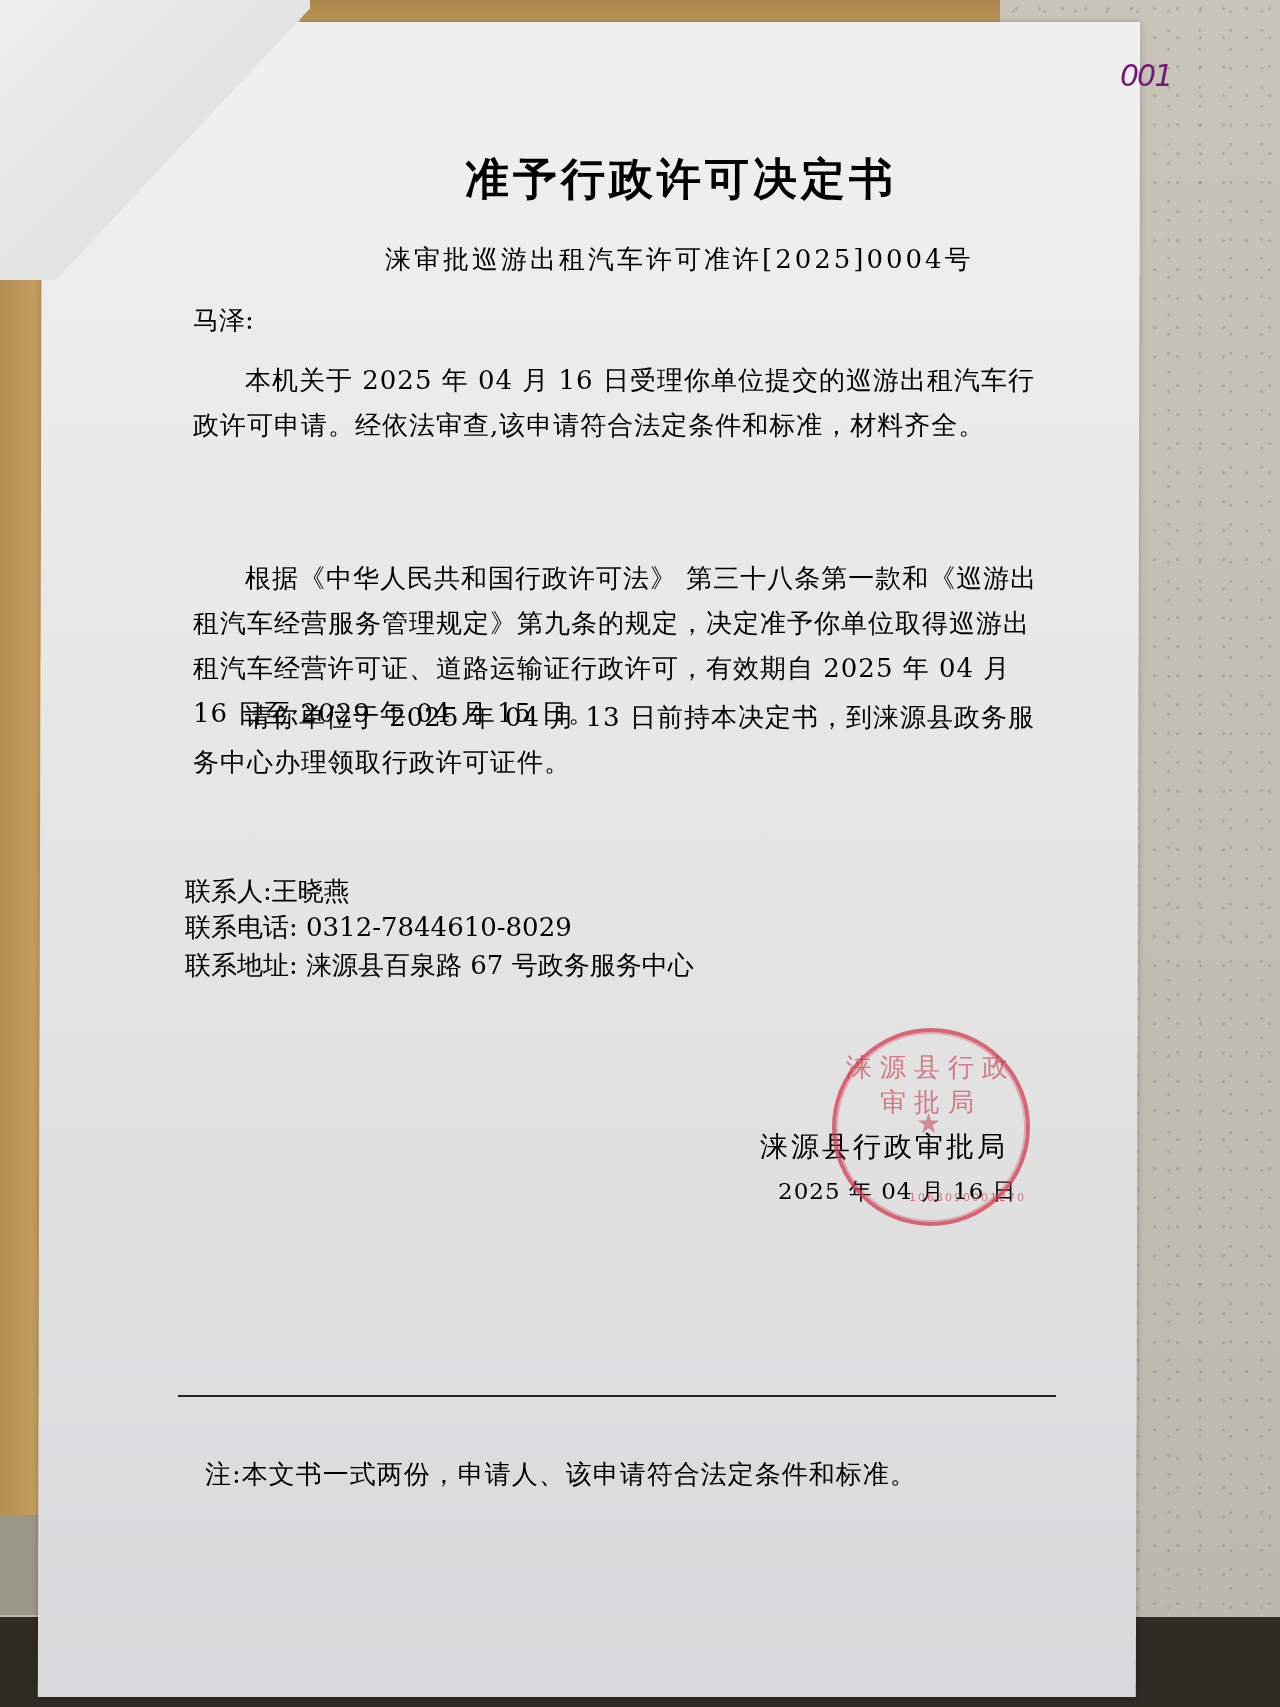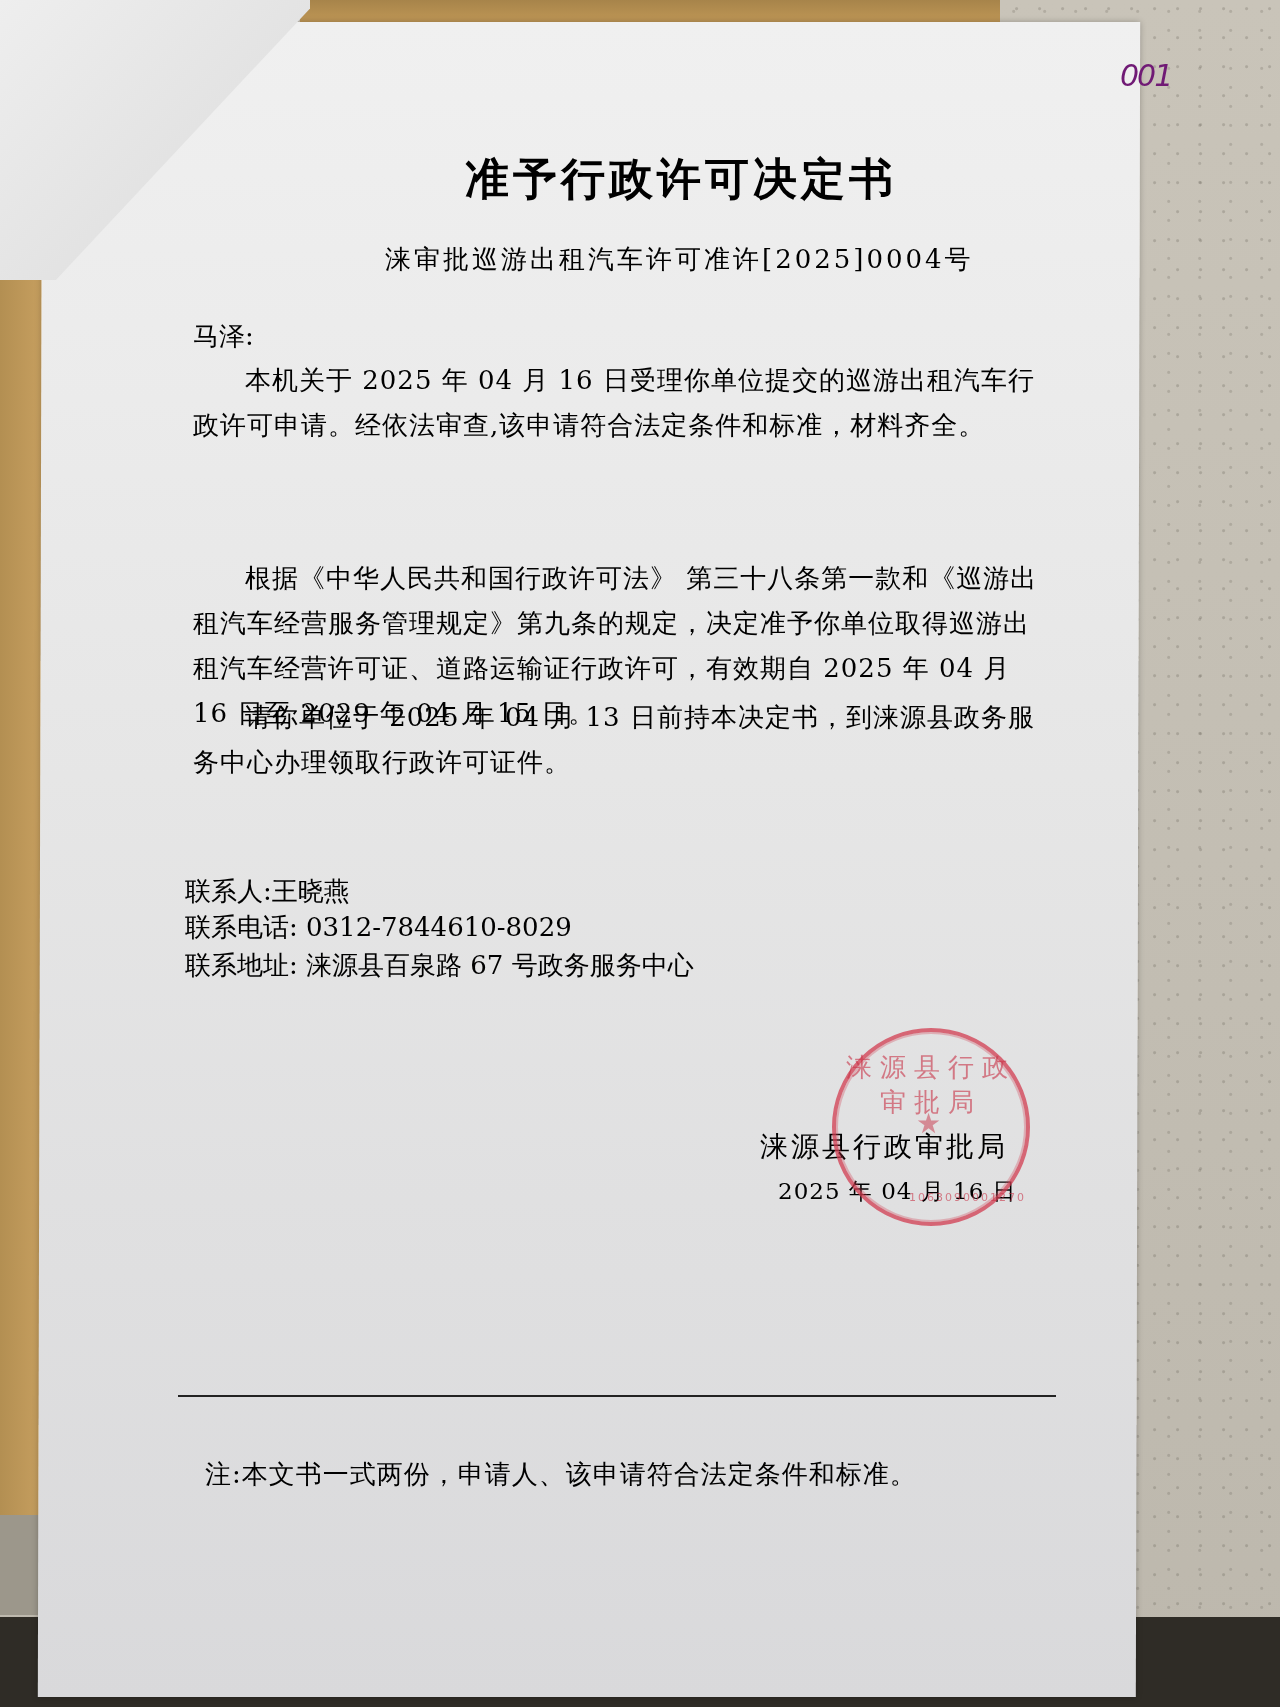--- a/index.html
+++ b/index.html
@@ -50,21 +50,21 @@
     z-index:2;
   }
   .page-number {
     position:absolute; left:1120px; top:58px;
     font-family:"DejaVu Sans",sans-serif; font-size:30px; color:#701a75; font-style:italic;
     letter-spacing:-2px; z-index:3;
   }
   .txt { position:absolute; color:#000000; z-index:3; white-space:nowrap; }
   .title { left:465px; top:150px; font-size:44px; font-weight:bold; letter-spacing:4px; font-family:"DejaVu Sans",sans-serif; }
   .docno { left:385px; top:242px; font-size:26px; letter-spacing:3px; }
-  .recipient { left:193px; top:303px; font-size:26px;margin-top:16px; }
+  .recipient { left:193px; top:303px; font-size:26px; }
   .para { left:193px; font-size:26px; line-height:45px; white-space:normal; width:860px; letter-spacing:1px; }
   .p1 { top:358px; }
   .p2 { top:556px; }
   .p3 { top:695px; }
   .indent { display:inline-block; width:52px; }
   .contact { left:185px; font-size:26px; }
   .c1 { top:874px; } .c2 { top:910px; } .c3 { top:948px; }
   .issuer { left:760px; top:1128px; font-size:28px; letter-spacing:3px; }
   .issue-date { left:778px; top:1176px; font-size:23px; letter-spacing:1px; }
   .seal {

